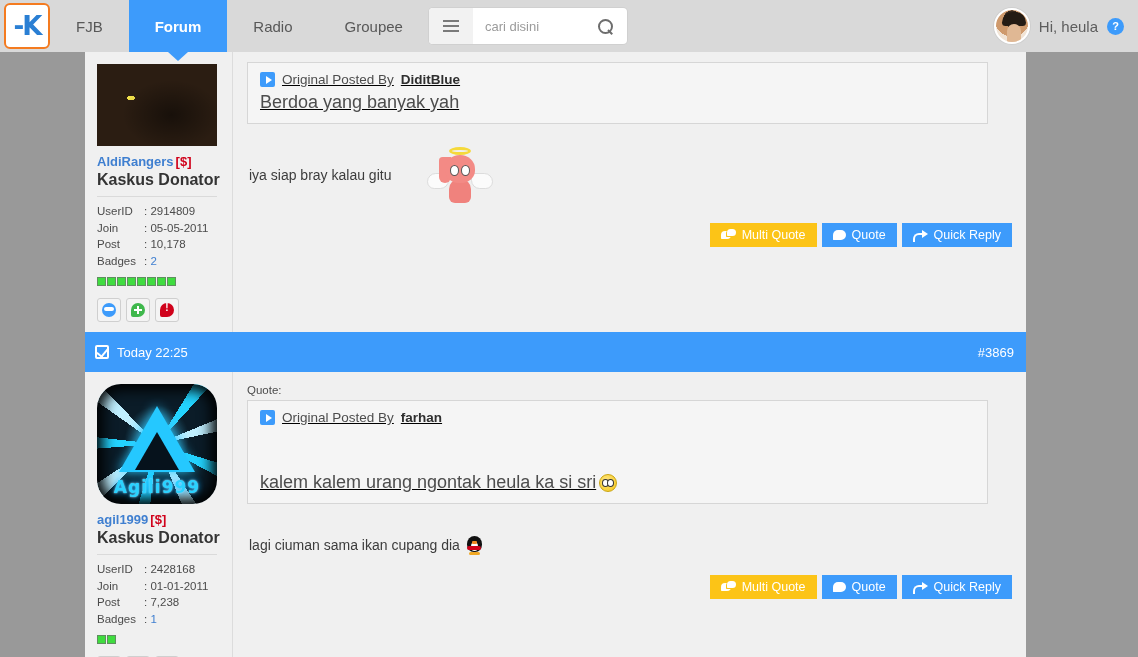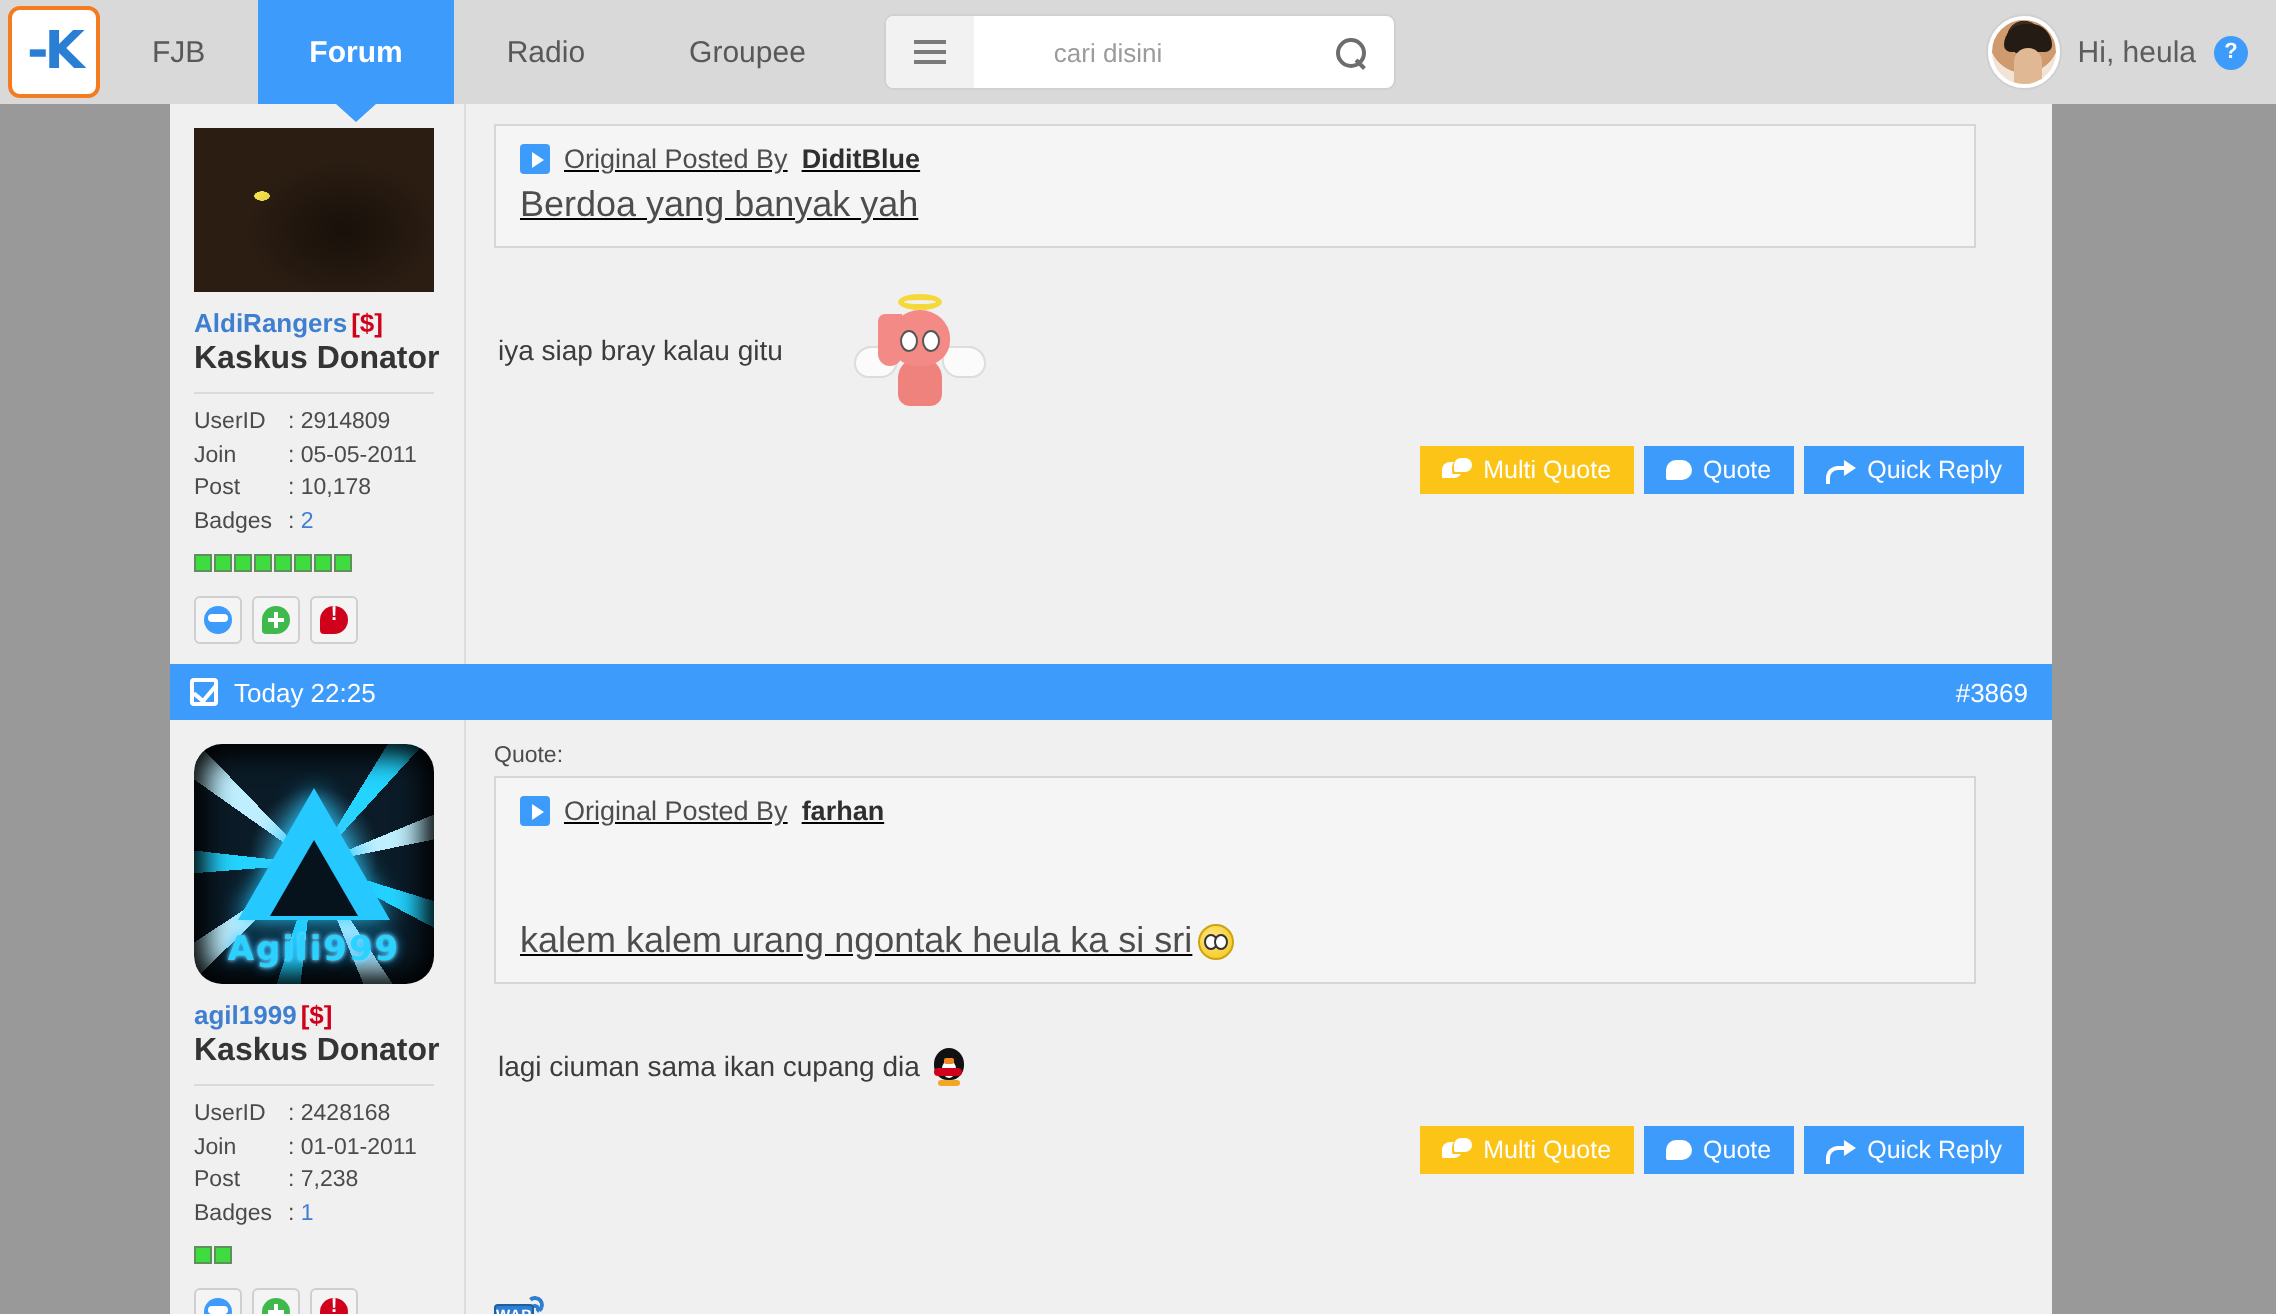--- a/index.html
+++ b/index.html
@@ -39,22 +39,22 @@
   }
   .nav-tab.active::after {
     content: ""; position: absolute; left: 50%; bottom: -9px;
     transform: translateX(-50%);
     border-left: 10px solid transparent;
     border-right: 10px solid transparent;
     border-top: 9px solid #3d9bfb;
   }
   .search-group {
     display: flex; align-items: center; height: 36px;
-    margin-left: 14px; background: #ffffff; border-radius: 4px;
-    overflow: hidden; box-shadow: 0 0 0 1px rgba(0,0,0,.04); gap: 28px;
+    background: #ffffff; border-radius: 4px;
+    overflow: hidden; box-shadow: 0 0 0 1px rgba(0,0,0,.04);
   }
   .search-cat {
     width: 44px; height: 36px; background: #f2f2f2;
     display: flex; align-items: center; justify-content: center;
     cursor: pointer;
   }
   .hamb { width: 16px; }
   .hamb i { display: block; height: 2px; background: #7a7a7a; margin-bottom: 3px; }
   .hamb i:last-child { margin-bottom: 0; }
   #search-input {
@@ -135,21 +135,21 @@
       radial-gradient(ellipse 10px 6px at 88px 30px, #f2e14a 0 38%, #2b1d12 40%),
       linear-gradient(118deg, transparent 0 12%, #c8102e 12% 38%, #ffffff 38% 62%, #1e8a3c 62% 86%, transparent 86%),
       linear-gradient(#1a120c, #090604);
   }
   .av-palestine::after {
     content:""; position:absolute; inset:0;
     background: radial-gradient(ellipse 70px 50px at 62% 62%, rgba(0,0,0,.45), transparent 70%);
   }
   
   .av-agil {
-    border-radius: 14px;
+    border-radius: 24px;
     background:
       radial-gradient(circle at 50% 45%, rgba(90,210,255,.55) 0 6%, transparent 36%),
       conic-gradient(from 10deg, #0b1c28 0 6%, #23d4ff 6% 9%, #0b1c28 9% 16%, #bfefff 16% 19%, #0b1c28 19% 27%,
         #23d4ff 27% 30%, #0b1c28 30% 38%, #bfefff 38% 41%, #0b1c28 41% 49%, #23d4ff 49% 52%, #0b1c28 52% 60%,
         #bfefff 60% 63%, #0b1c28 63% 71%, #23d4ff 71% 74%, #0b1c28 74% 82%, #bfefff 82% 85%, #0b1c28 85% 100%),
       #000;
     box-shadow: inset 0 0 14px 6px #000;
   }
   .av-agil .tri {
     position:absolute; left:22px; top:22px; width:0; height:0;
@@ -331,21 +331,21 @@
     border-radius: 6px 0 0 0; transform: rotate(0deg);
   }
   .bi-arrow::after {
     content:""; position:absolute; right:0; top:1px;
     border-left: 6px solid #fff;
     border-top: 4px solid transparent; border-bottom: 4px solid transparent;
   }
 
   
   .post-head {
-    height: 28px; background: #3d9bfb; color: #ffffff;
+    height: 40px; background: #3d9bfb; color: #ffffff;
     display: flex; align-items: center; justify-content: space-between;
     padding: 0 12px 0 10px; font-size: 13px;
   }
   .ph-left { display: flex; align-items: center; gap: 8px; }
   .chk {
     width: 14px; height: 14px; border: 2px solid #ffffff;
     border-radius: 2px; position: relative; cursor: pointer;
   }
   .chk::after {
     content:""; position:absolute; left:2px; top:-1px; width:5px; height:9px;

